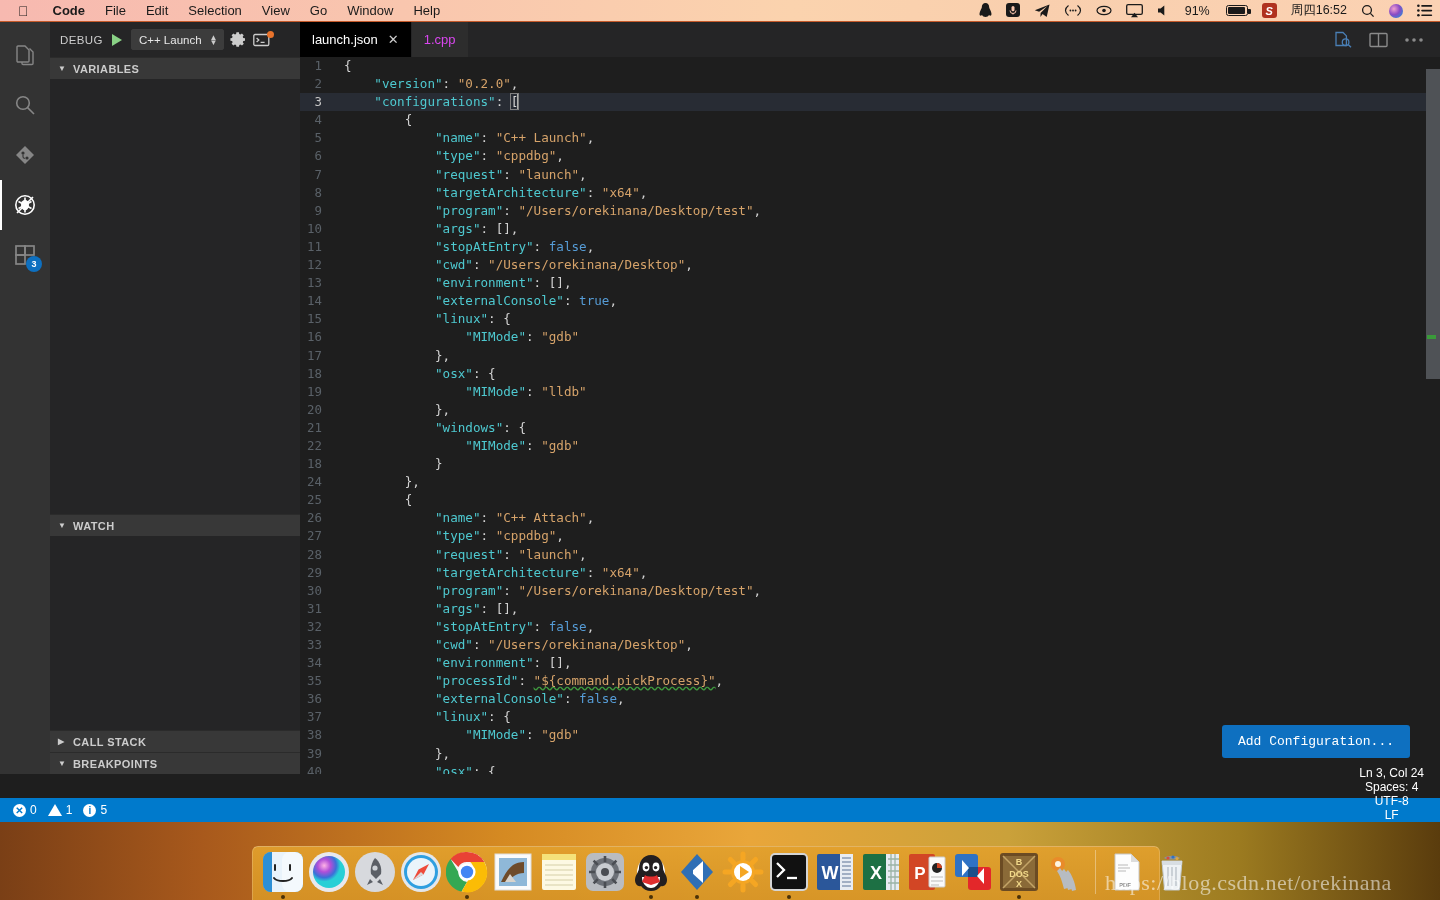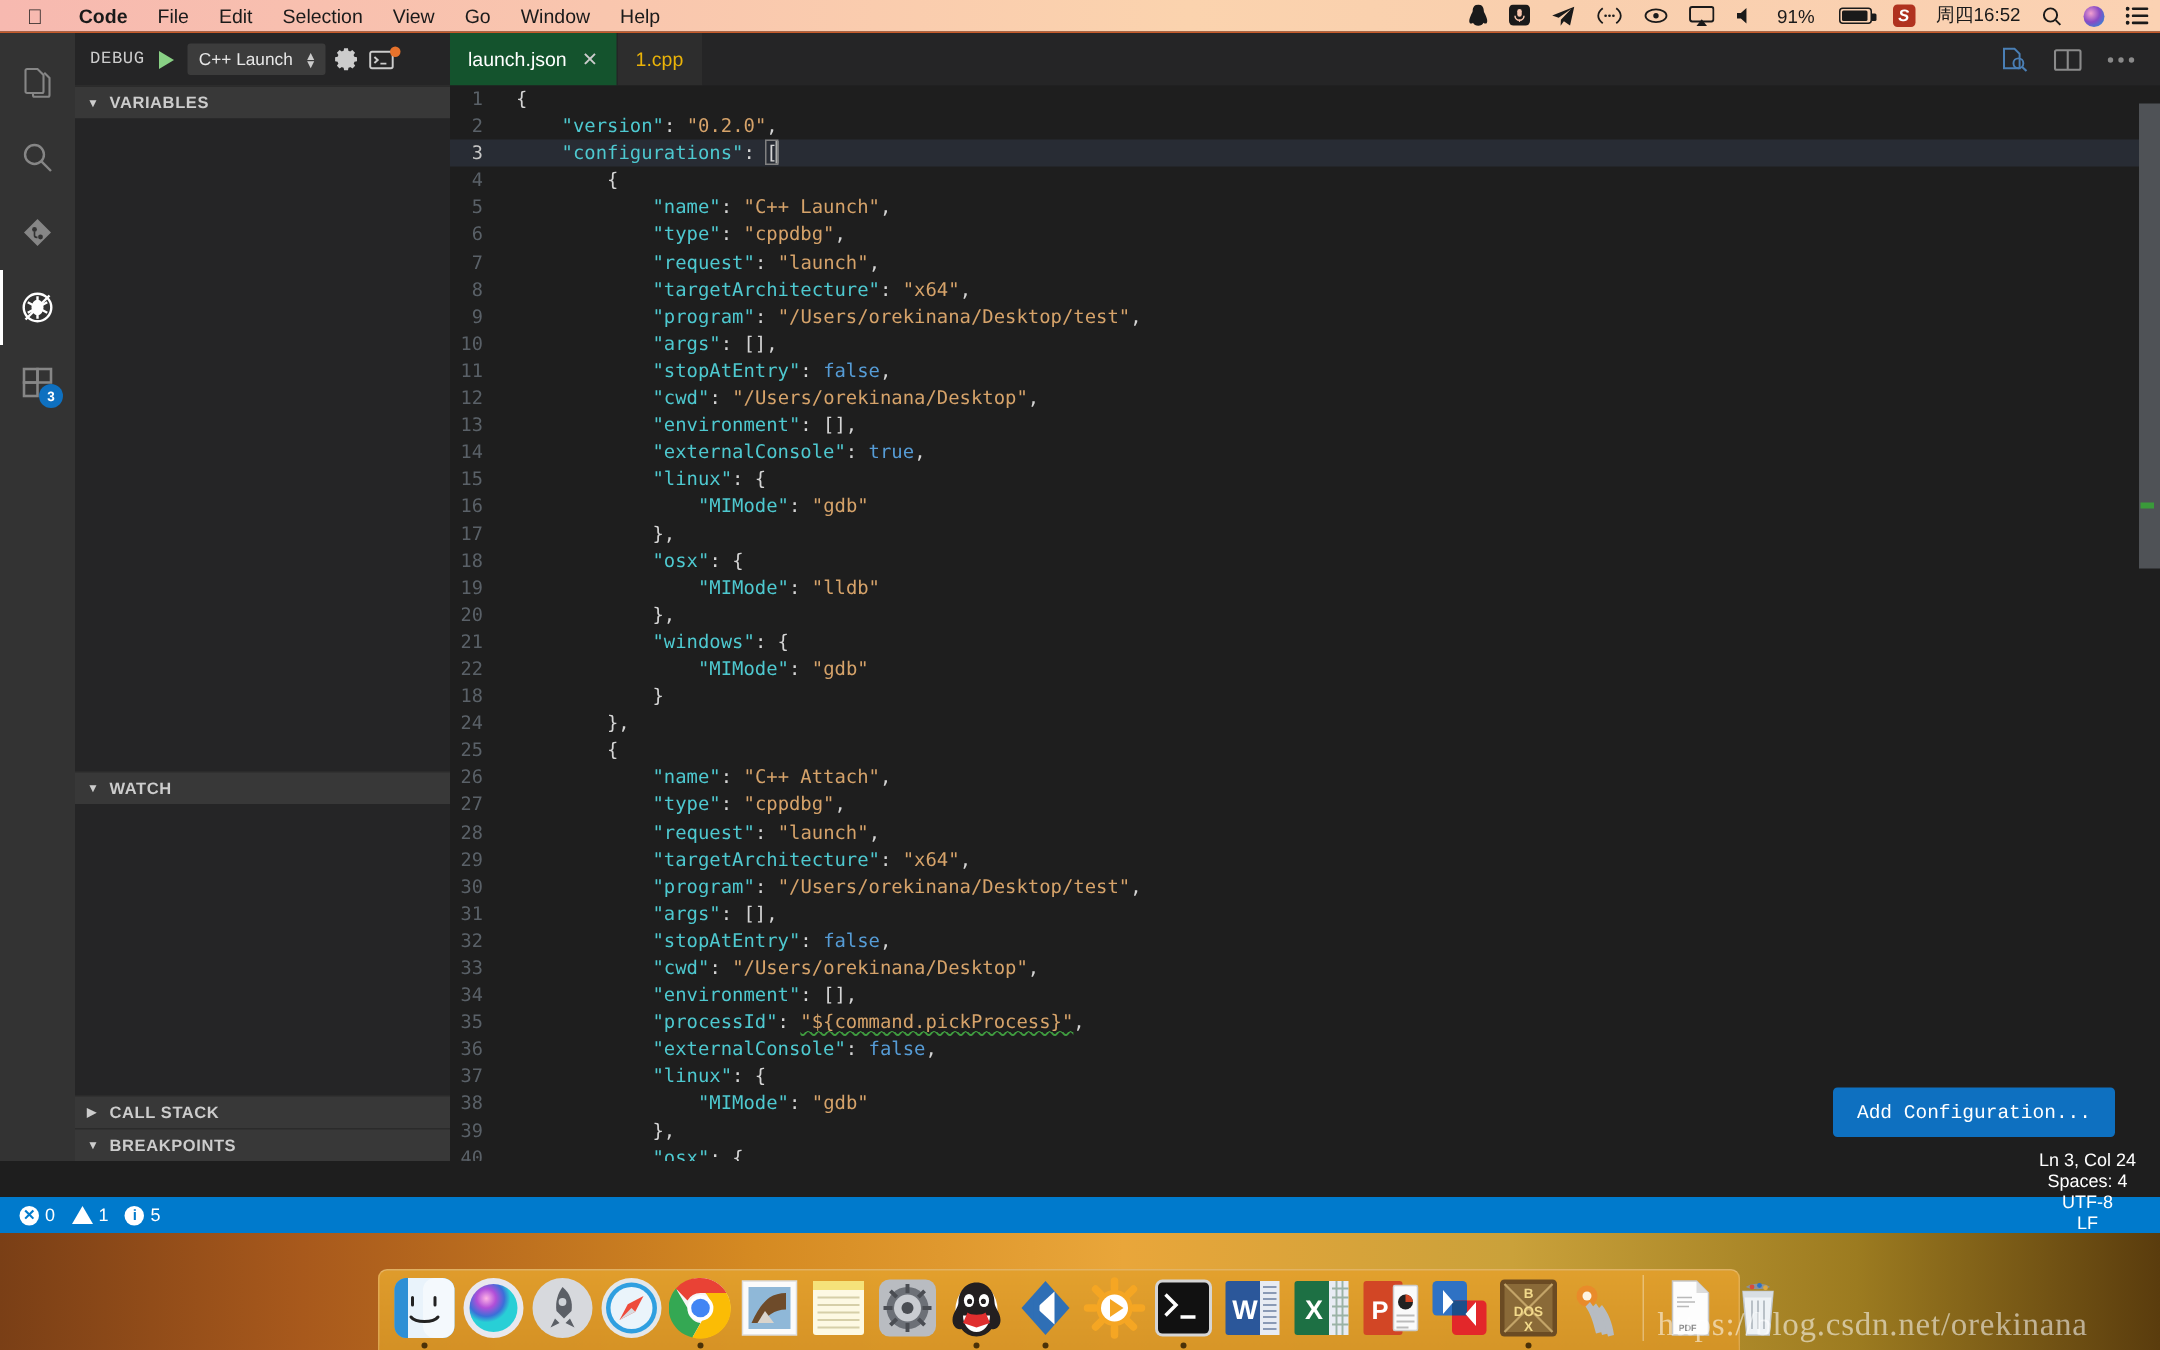--- a/index.html
+++ b/index.html
@@ -78,21 +78,21 @@
     background:#0e70c0; color:#fff; border-radius:8px; font-size:9px;
     display:flex; align-items:center; justify-content:center; padding:0 4px; font-weight:bold;
   }
 
   
   .sidebar { width:250px; background:#252526; display:flex; flex-direction:column; }
   .debug-toolbar {
     height:35px; background:#252526; display:flex; align-items:center; gap:6px;
     padding:0 10px; color:#cccccc; font-size:11px;
   }
-  .dbg-label { letter-spacing:.4px; font-size:11.5px; color:#cccccc;font-family:Liberation Mono, monospace; }
+  .dbg-label { letter-spacing:.4px; font-size:11.5px; color:#cccccc; }
   .play-tri {
     width:0;height:0;border-left:10px solid #89d185;border-top:6px solid transparent;
     border-bottom:6px solid transparent; margin:0 3px;
   }
   .dbg-select {
     background:#3c3c3c; color:#e7e7e7; font-size:11.5px; height:21px;
     display:flex; align-items:center; gap:8px; padding:0 5px 0 7px; border-radius:2px;
     border:1px solid #3c3c3c;
   }
   .stepper { display:flex; flex-direction:column; line-height:5px; font-size:8px; color:#ccc; }
@@ -110,23 +110,23 @@
   .caret { font-size:8px; color:#cccccc; width:9px; display:inline-block; }
   .section-body { background:#252526; }
   #variables-body { height:435px; }
   #watch-body { flex:1; }
 
   
   .editor-area { flex:1; display:flex; flex-direction:column; background:#1e1e1e; min-width:0; }
   .tabsbar { height:35px; background:#252526; display:flex; align-items:stretch; position:relative; }
   .tab {
     display:flex; align-items:center; gap:10px; padding:0 12px; font-size:13px;
-    color:#eab308; background:#2d2d2d; border-right:1px solid #252526; max-width:220px;
-  }
-  .tab.active { background:#14532d; color:#ffffff;justify-content:flex-end; }
+    color:#d946ef; background:#2d2d2d; border-right:1px solid #252526; max-width:220px;
+  }
+  .tab.active { background:#000000; color:#ffffff;justify-content:flex-end; }
   .tab .close { font-size:13px; color:#cccccc; line-height:1; }
   .tabs-spacer { flex:1; background:#252526; }
   .editor-actions { display:flex; align-items:center; gap:16px; padding:0 16px; background:#252526; }
   .ea { color:#8a8a8a; display:flex; align-items:center; }
 
   .code-wrap { flex:1; position:relative; overflow:hidden; background:#1e1e1e; }
   .code {
     position:absolute; inset:0;
     font-family:"DejaVu Sans Mono","Liberation Mono",monospace;
     font-size:12.6px; line-height:18.1px;

